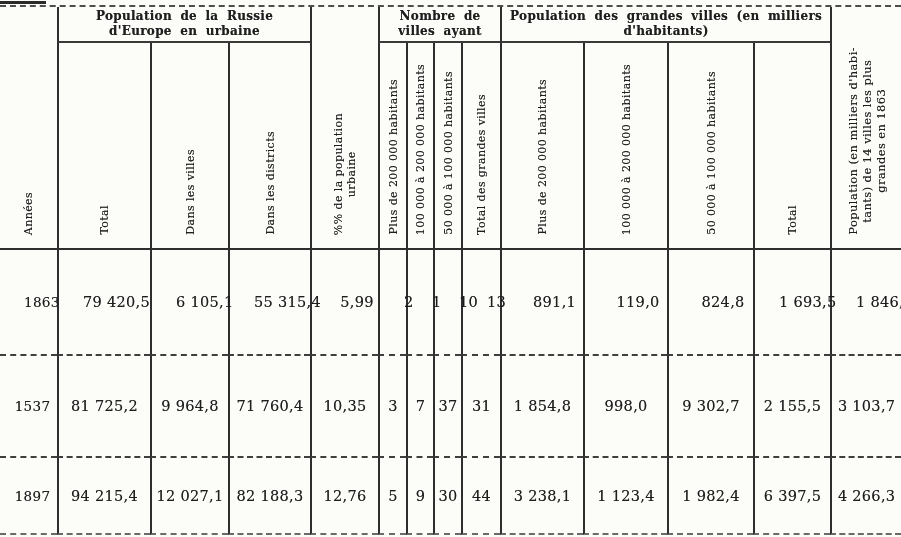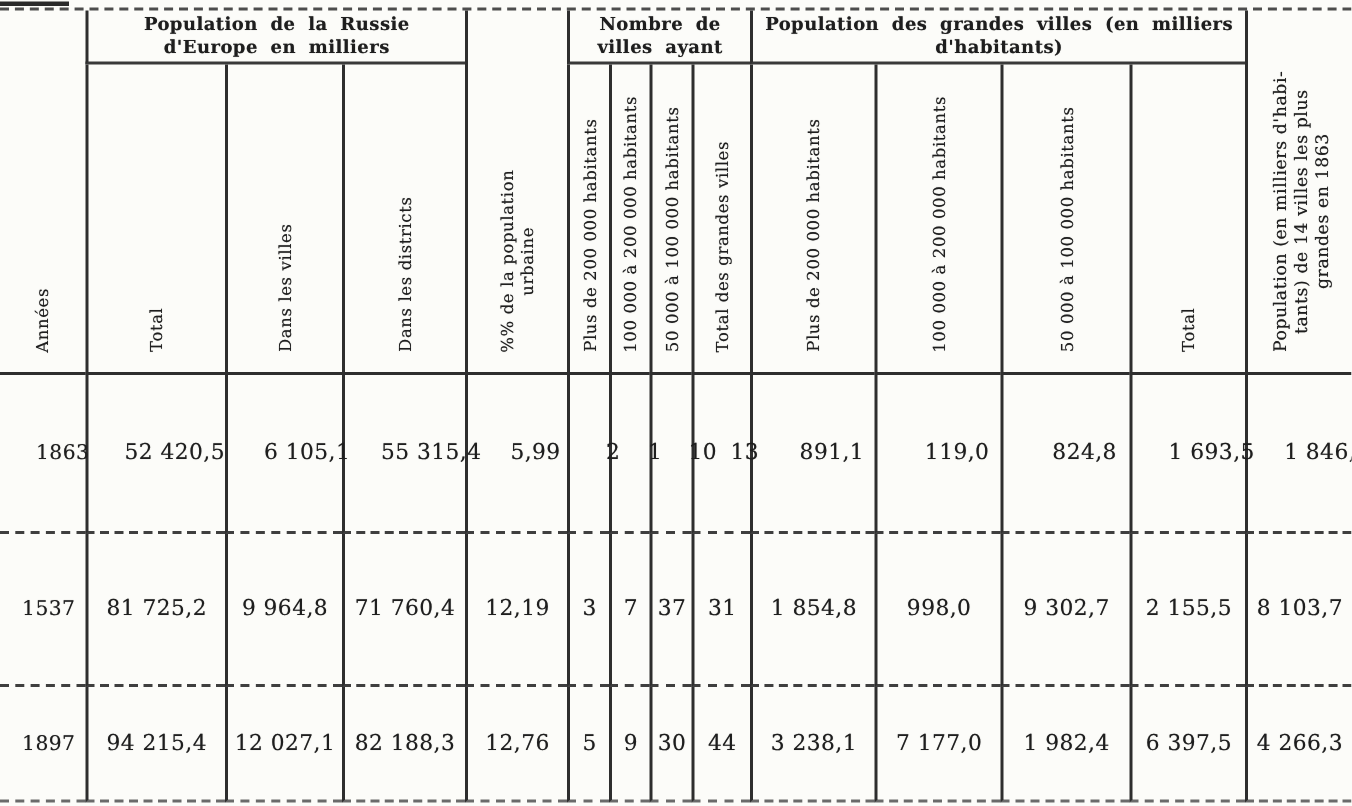--- a/index.html
+++ b/index.html
@@ -111,21 +111,21 @@
         <col style="width:71px">
     </colgroup>
 
     <thead>
       <tr>
         <th class="vcell span2 underline" rowspan="2">
           <span class="vtext"><span class="line">Années</span></span>
         </th>
         <th class="gh bl" colspan="3">
           <span class="line">Population de la Russie</span>
-          <span class="line">d'Europe en milliers</span>
+          <span class="line">d'Europe en urbaine</span>
         </th>
         <th class="vcell span2 underline bl" rowspan="2">
           <span class="vtext">
             <span class="line">%% de la population</span>
             <span class="line">urbaine</span>
           </span>
         </th>
         <th class="gh bl" colspan="4">
           <span class="line">Nombre de</span>
           <span class="line">villes ayant</span>
@@ -153,61 +153,61 @@
         <th class="vcell underline bl"><span class="vtext">Plus de 200 000 habitants</span></th>
         <th class="vcell underline bl"><span class="vtext">100 000 à 200 000 habitants</span></th>
         <th class="vcell underline bl"><span class="vtext">50 000 à 100 000 habitants</span></th>
         <th class="vcell underline bl"><span class="vtext">Total</span></th>
       </tr>
     </thead>
 
     <tbody>
       <tr class="r0">
         <td class="data year">1863</td>
-        <td class="data bl">52 420,5</td>
+        <td class="data bl">79 420,5</td>
         <td class="data bl">6 105,1</td>
         <td class="data bl">55 315,4</td>
         <td class="data bl">5,99</td>
         <td class="data bl">2</td>
         <td class="data bl">1</td>
         <td class="data bl">10</td>
         <td class="data bl">13</td>
         <td class="data bl">891,1</td>
         <td class="data bl">119,0</td>
         <td class="data bl">824,8</td>
         <td class="data bl">1 693,5</td>
         <td class="data bl">1 846,8</td>
       </tr>
       <tr class="r1">
         <td class="data year">1537</td>
         <td class="data bl">81 725,2</td>
         <td class="data bl">9 964,8</td>
         <td class="data bl">71 760,4</td>
-        <td class="data bl">12,19</td>
+        <td class="data bl">10,35</td>
         <td class="data bl">3</td>
         <td class="data bl">7</td>
         <td class="data bl">37</td>
         <td class="data bl">31</td>
         <td class="data bl">1 854,8</td>
         <td class="data bl">998,0</td>
         <td class="data bl">9 302,7</td>
         <td class="data bl">2 155,5</td>
-        <td class="data bl">8 103,7</td>
+        <td class="data bl">3 103,7</td>
       </tr>
       <tr class="r2">
         <td class="data year">1897</td>
         <td class="data bl">94 215,4</td>
         <td class="data bl">12 027,1</td>
         <td class="data bl">82 188,3</td>
         <td class="data bl">12,76</td>
         <td class="data bl">5</td>
         <td class="data bl">9</td>
         <td class="data bl">30</td>
         <td class="data bl">44</td>
         <td class="data bl">3 238,1</td>
-        <td class="data bl">7 177,0</td>
+        <td class="data bl">1 123,4</td>
         <td class="data bl">1 982,4</td>
         <td class="data bl">6 397,5</td>
         <td class="data bl">4 266,3</td>
       </tr>
     </tbody>
   </table>
 </div>
 
 </body></html>

